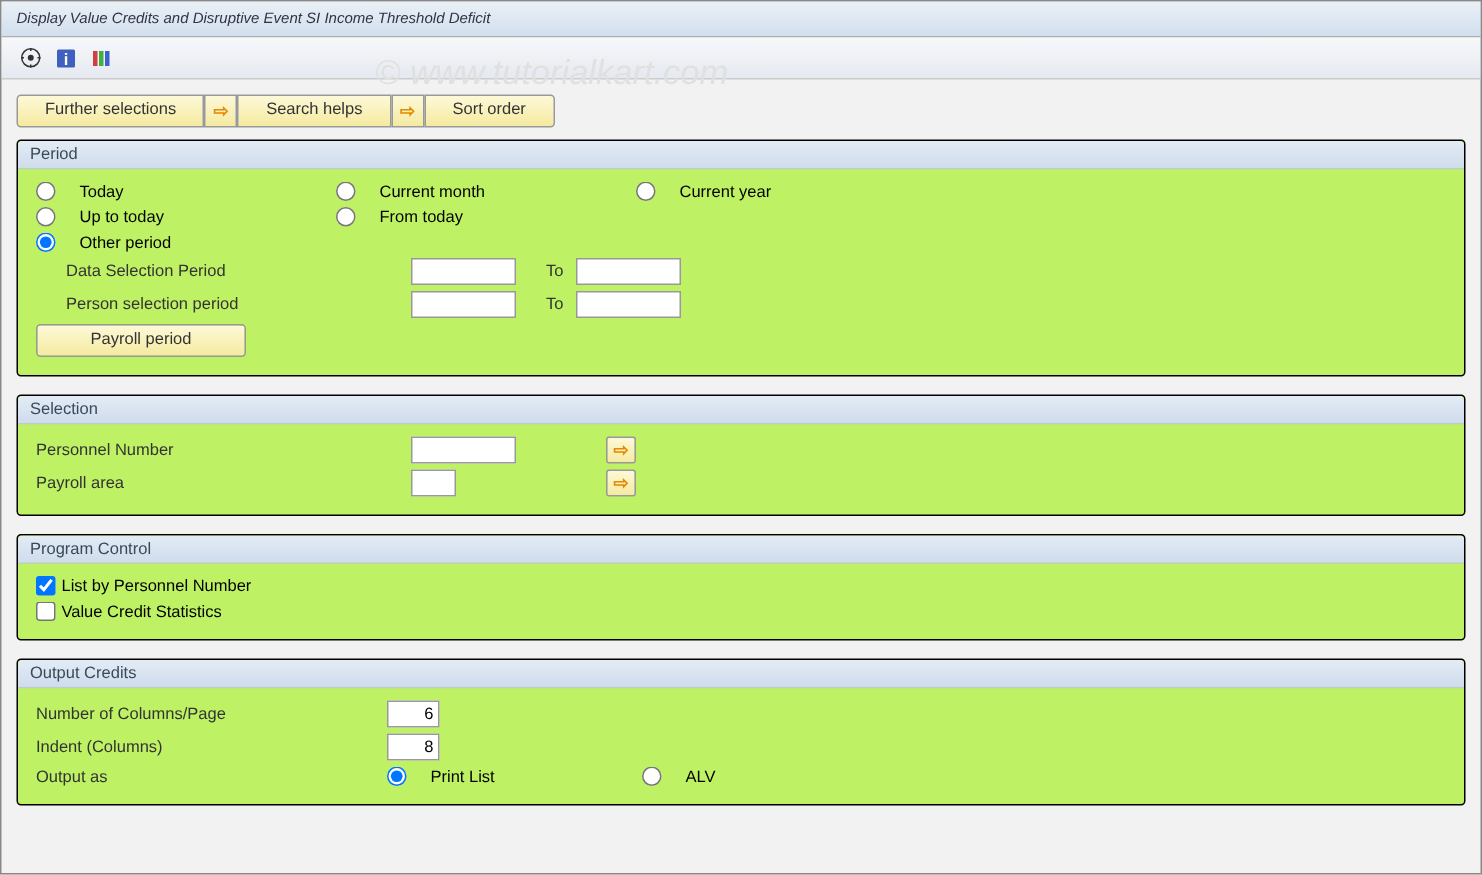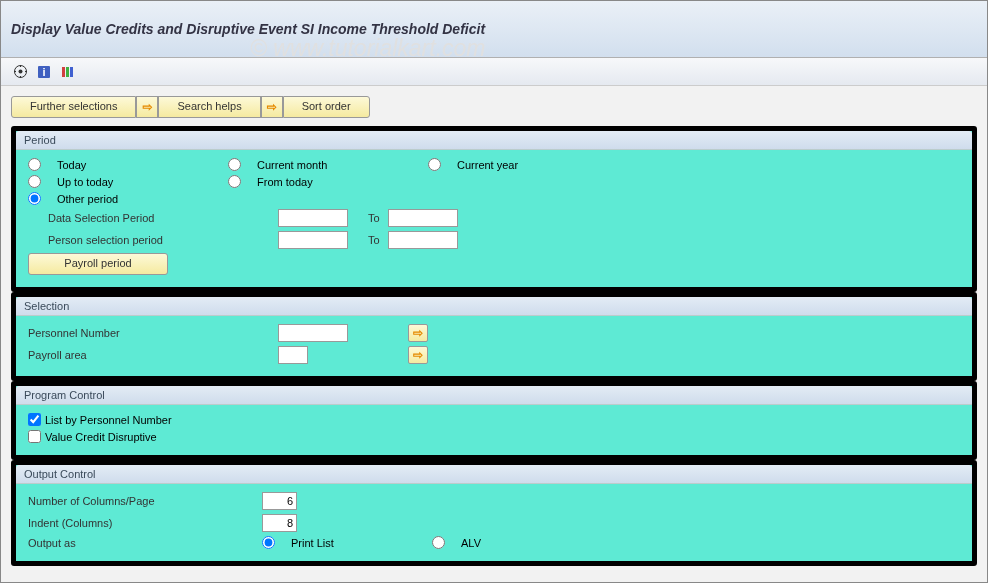--- a/index.html
+++ b/index.html
@@ -1,27 +1,27 @@
 <!DOCTYPE html>
 <html><head>
   <meta charset="utf-8">
   <style>
     * { box-sizing: border-box; font-family: Arial, sans-serif; font-size: 11px; }
     body { margin: 0; background: #f2f2f2; width: 988px; height: 583px; border: 1px solid #888; overflow: hidden; }
-    .title-bar { background: linear-gradient(#eaf0f7, #d2dfee); padding: 20px 10px; border-bottom: 1px solid #b0b0b0; color: #333344; font-size: 14px; font-weight: bold; font-style: italic; }
+    .title-bar { background: linear-gradient(#eaf0f7, #d2dfee); padding: 6px 10px; border-bottom: 1px solid #b0b0b0; color: #333344; font-size: 10px; font-weight: normal; font-style: italic; }
     .toolbar-row { background: linear-gradient(#f7f8fa, #e5e9f0); padding: 4px 10px; border-bottom: 1px solid #ccc; height: 28px; display: flex; align-items: center; gap: 6px; }
     .tb-icon { width: 18px; height: 18px; display: inline-flex; align-items: center; justify-content: center; cursor: pointer; }
     .content { padding: 10px; }
     .button-strip { display: flex; gap: 0; margin-bottom: 8px; }
     .btn { background: linear-gradient(#fdf9d8, #f5eaa0); border: 1px solid #999; padding: 3px 18px; cursor: pointer; height: 22px; line-height: 13px; color: #333; }
     .btn.first { border-top-left-radius: 3px; border-bottom-left-radius: 3px; }
     .btn.last { border-top-right-radius: 3px; border-bottom-right-radius: 3px; }
     .btn.arrow { width: 22px; padding: 0; display: flex; align-items: center; justify-content: center; }
     .arrow-sym { color: #e58a00; font-size: 12px; font-weight: bold; }
-    .group { border: 5px solid #000000; border-radius: 3px; margin-bottom: 0; background: #5eead4; }
+    .group { border: 1px solid #000000; border-radius: 3px; margin-bottom: 12px; background: #bef264; }
     .group-hdr { background: linear-gradient(#e3ecf5, #cfdcec); padding: 3px 8px; border-bottom: 1px solid #bcc; border-top-left-radius: 3px; border-top-right-radius: 3px; color: #3a4a5a; }
     .group-body { padding: 8px 12px; }
     .radio-row { display: flex; gap: 0; margin-bottom: 4px; }
     .radio-item { display: flex; align-items: center; gap: 16px; min-width: 200px; }
     .radio-item.col1 { width: 200px; }
     .radio-item.col2 { width: 200px; }
     .radio-item.col3 { width: 200px; }
     .field-row { display: flex; align-items: center; margin-bottom: 4px; }
     .lbl { width: 250px; padding-left: 20px; color: #333; }
     .lbl-sel { width: 250px; color: #333; }
@@ -155,27 +155,27 @@
 
   <div class="group">
     <div class="group-hdr">Program Control</div>
     <div class="group-body">
       <label class="chk-row">
           <input type="checkbox" checked="" style="">
           <span>List by Personnel Number</span>
         </label>
       <label class="chk-row">
           <input type="checkbox" style="">
-          <span>Value Credit Disruptive</span>
+          <span>Value Credit Statistics</span>
         </label>
     </div>
   </div>
 
   <div class="group">
-    <div class="group-hdr">Output Control</div>
+    <div class="group-hdr">Output Credits</div>
     <div class="group-body">
       <div class="field-row">
         <span class="lbl-out">Number of Columns/Page</span>
         <input class="inp w35" value="6" style="">
       </div>
       <div class="field-row">
         <span class="lbl-out">Indent (Columns)</span>
         <input class="inp w35" value="8" style="">
       </div>
       <div class="field-row">

